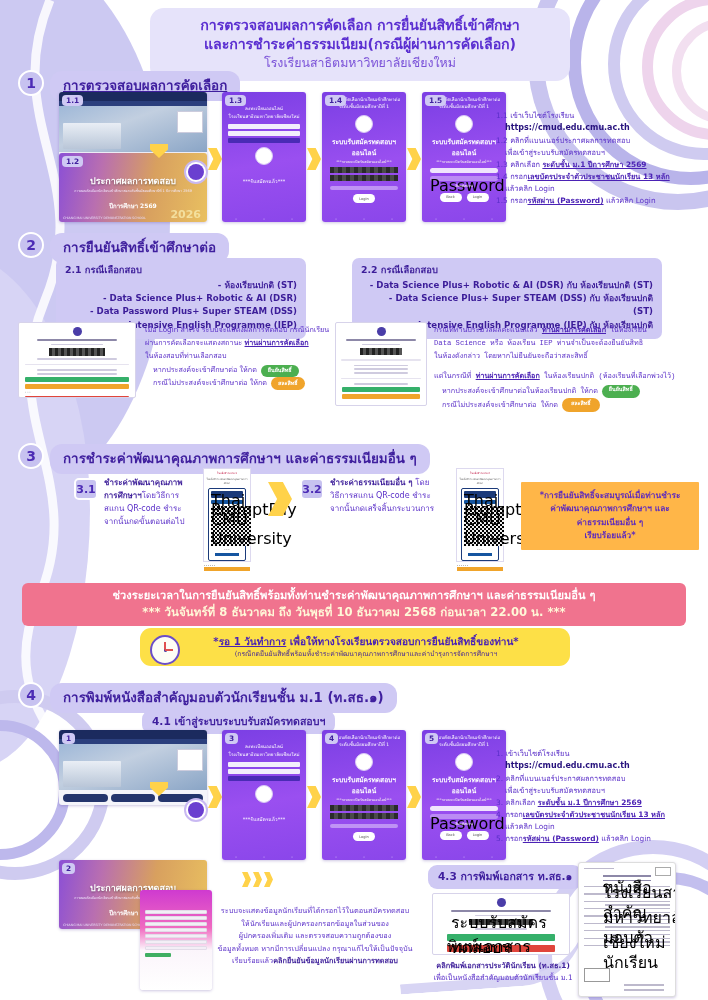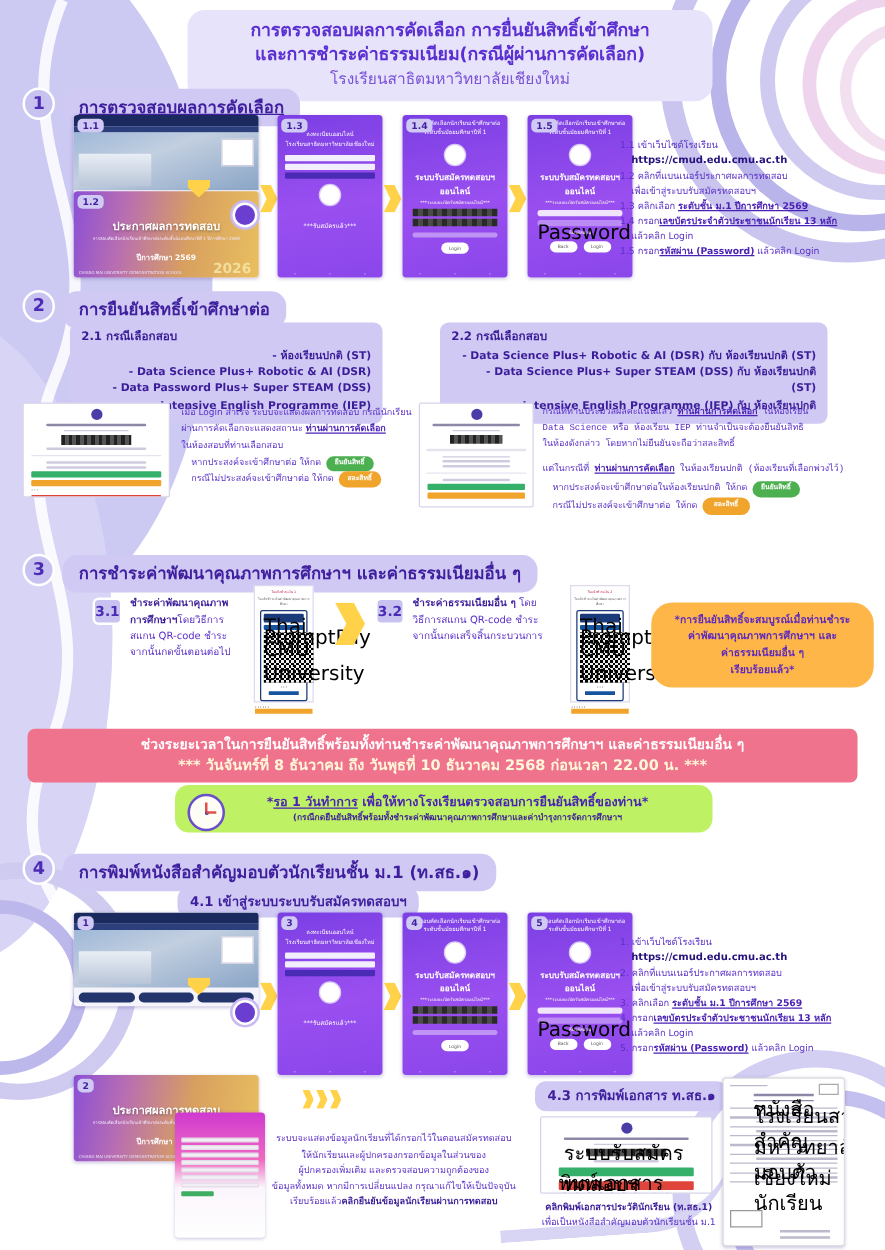--- a/index.html
+++ b/index.html
@@ -200,36 +200,36 @@
       repeating-linear-gradient(0deg,#111 0 2px,#fff 2px 4px);
     background-blend-mode: difference;
   }
   .qrtxt{font-size:2.2px;color:#333;text-align:center;margin-top:2px;line-height:1.5;}
   .qrfoot{height:3px;background:#1555a0;margin:2px 4px;}
 
   
   .callout-orange {
     position: absolute; background: #ffb648; color: #5f2bbd;
     font-weight: bold; font-size: 8.3px; line-height: 1.62;
-    border-radius: 17px; padding: 7px 10px; text-align: center;
+    border-radius: 1px; padding: 7px 10px; text-align: center;
   }
   .band {
     position:absolute; background:#f0738e; border-radius:6px;
     color:#fff; font-weight:bold; text-align:center; padding:5px 10px 6px;
   }
   .band .l1 { font-size: 11.1px; line-height:1.42; }
   .band .l2 { font-size: 11.6px; line-height:1.42; color:#fff8d8;}
 
   .clocknote {
-    position:absolute; background:#bef264; border-radius:11px;
+    position:absolute; background:#fde047; border-radius:11px;
     padding:5px 12px 6px 34px; color:#3c1d99; text-align:center;
   }
   .clocknote .cl1 { font-size:10.1px; font-weight:bold; color:#4a22b5; }
   .clocknote .cl1 u { text-decoration: underline; }
-  .clocknote .cl2 { font-size:6.8px; font-weight:bold; line-height:1.55; color:#3c1d99;}
+  .clocknote .cl2 { font-size:6.8px; font-weight:normal; line-height:1.55; color:#3c1d99;}
   .clock {
     position:absolute; width:30px;height:30px;border-radius:50%;
     background:#fdfdf6; border:2.5px solid #6b4ec9;
   }
   .clock:before,.clock:after{content:"";position:absolute;background:#e0504f;}
   .clock:before{width:1.6px;height:9px;left:12.2px;top:5px;}
   .clock:after{width:8px;height:1.6px;left:13px;top:12.4px;}
   .clock .pin{position:absolute;width:3px;height:3px;border-radius:50%;background:#4a3da8;left:11.5px;top:11.5px;}
 
   

